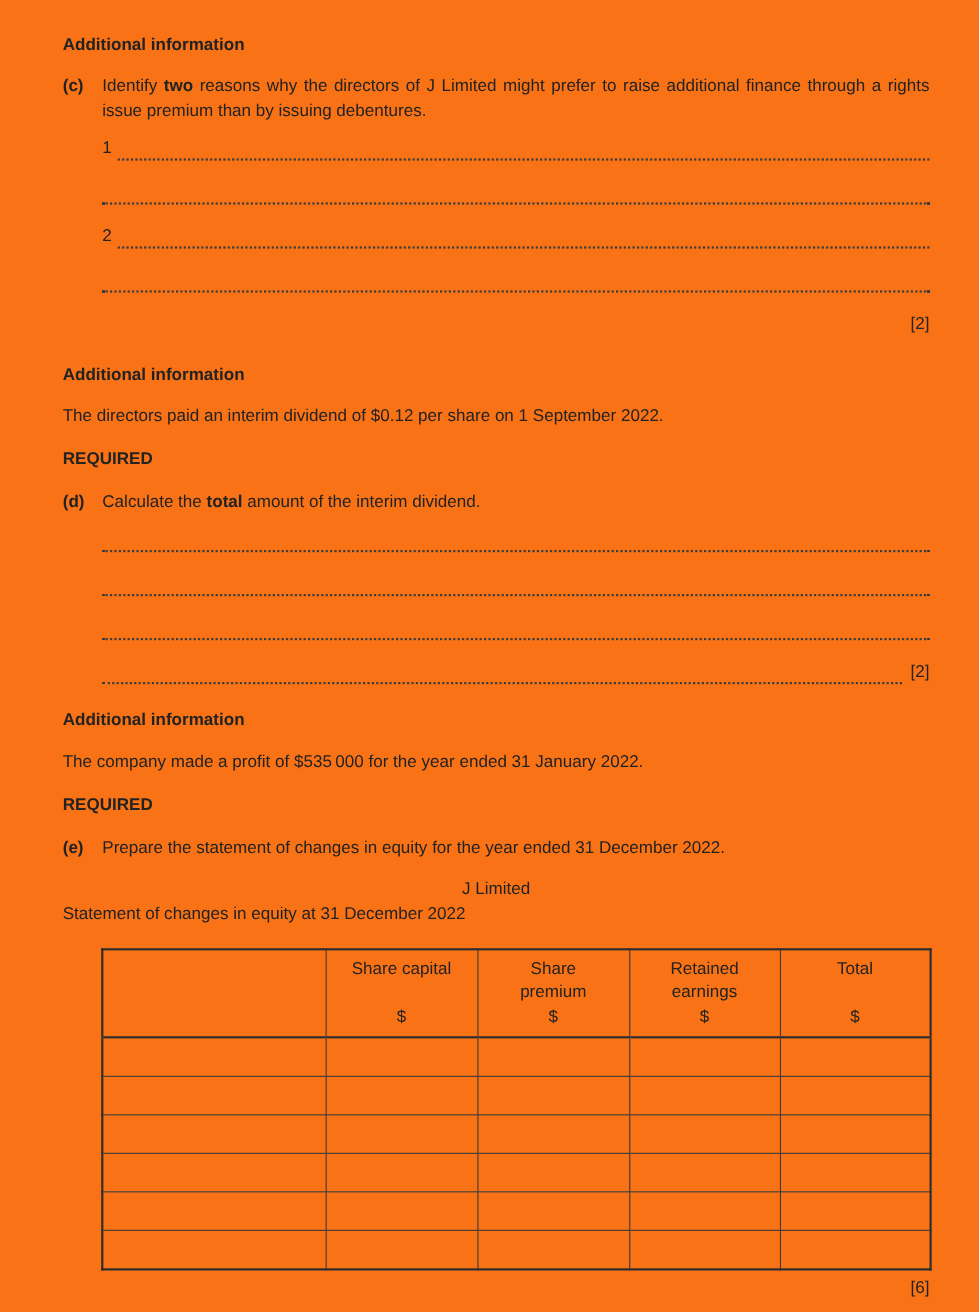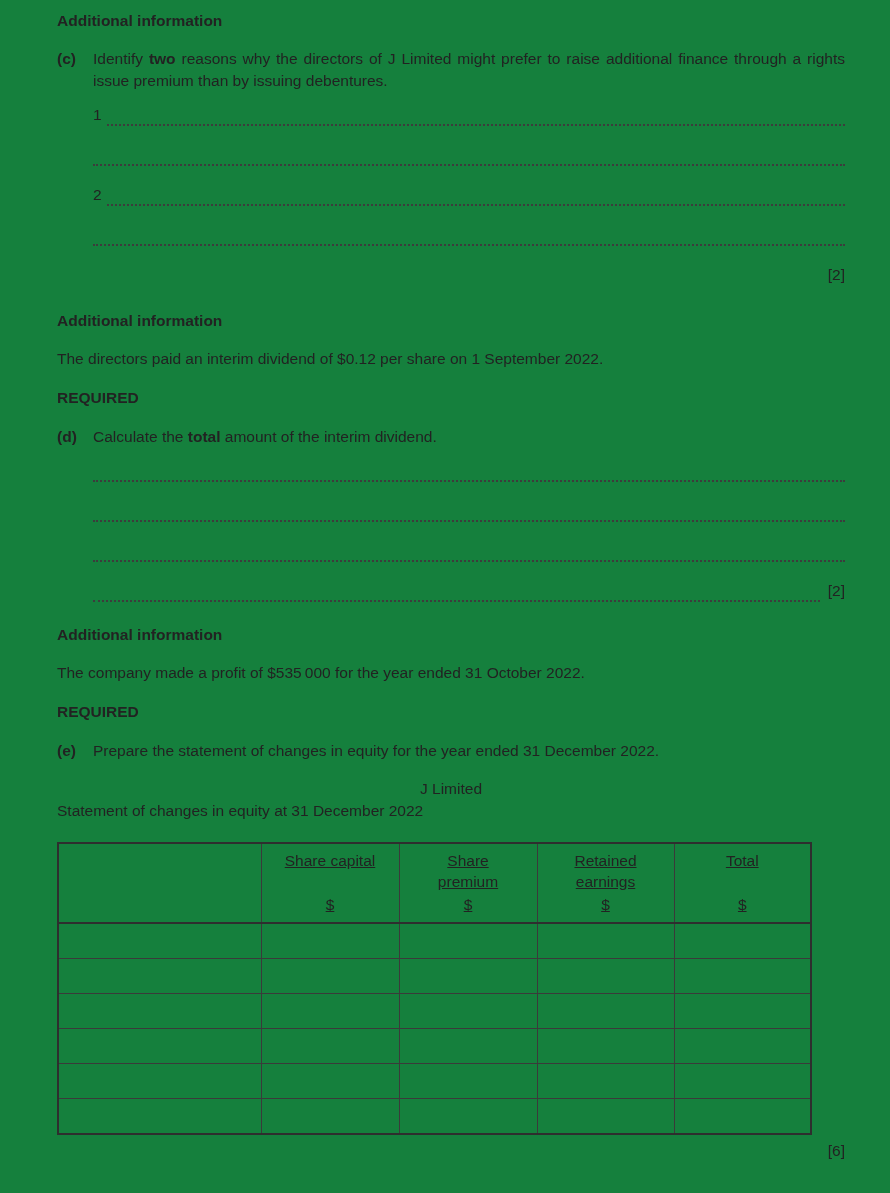--- a/index.html
+++ b/index.html
@@ -1,25 +1,25 @@
 <!DOCTYPE html>
 <html><head>
 <meta charset="utf-8">
 <style>
   html, body { margin: 0; padding: 0; background: #ffffff; }
   .page {
     position: relative;
     width: 890px;
     height: 1193px;
-    background: #15803d;
+    background: #f97316;
     color: #222222;
     font-family: "Liberation Sans", "DejaVu Sans", sans-serif;
     font-size: 15.5px;
     line-height: 22px;
-    padding: 10px 45px 0 57px;
+    padding: 30px 45px 0 57px;
     box-sizing: border-box;
     overflow: hidden;
   }
   .heading { font-weight: bold; margin: 0 0 16px 0; }
   .para    { margin: 0 0 17px 0; }
   .required { font-weight: bold; margin: 0 0 17px 0; }
 
   .question { display: flex; margin: 0 0 12px 0; }
   .qlabel   { font-weight: bold; width: 36px; flex: 0 0 36px; }
   .qtext    { flex: 1; text-align: justify; margin: 0; }
@@ -37,22 +37,22 @@
   .sec-d .ansline { margin-bottom: 18px; }
   .sec-e { margin-top: 22px; }
 
   .stmt-title { text-align: center; margin: 16px 0 0 0; }
   .stmt-sub   { text-align: left; margin: 0 0 20px 0; }
 
   table.equity {
     border-collapse: collapse;
     table-layout: fixed;
     width: 753px;
+    margin-left: 35px;
     border: 2px solid #2e2e2e;
-    text-decoration: underline;
   }
   table.equity th, table.equity td {
     border: 1px solid #3a3a3a;
     padding: 0;
   }
   table.equity thead th {
     height: 78px;
     font-weight: normal;
     vertical-align: top;
     border-bottom: 2px solid #2e2e2e;
@@ -120,21 +120,21 @@
       </div>
       <div class="ansline">
         <span class="dots"></span>
         <span class="marks-inline">[2]</span>
       </div>
     </div>
   </div>
 
   <div class="sec-e">
     <p class="heading">Additional information</p>
-    <p class="para">The company made a profit of $535 000 for the year ended 31 October 2022.</p>
+    <p class="para">The company made a profit of $535 000 for the year ended 31 January 2022.</p>
     <p class="required">REQUIRED</p>
 
     <div class="question">
       <span class="qlabel">(e)</span>
       <p class="qtext">Prepare the statement of changes in equity for the year ended 31 December 2022.</p>
     </div>
 
     <p class="stmt-title">J Limited</p>
     <p class="stmt-sub">Statement of changes in equity at 31 December 2022</p>
 

